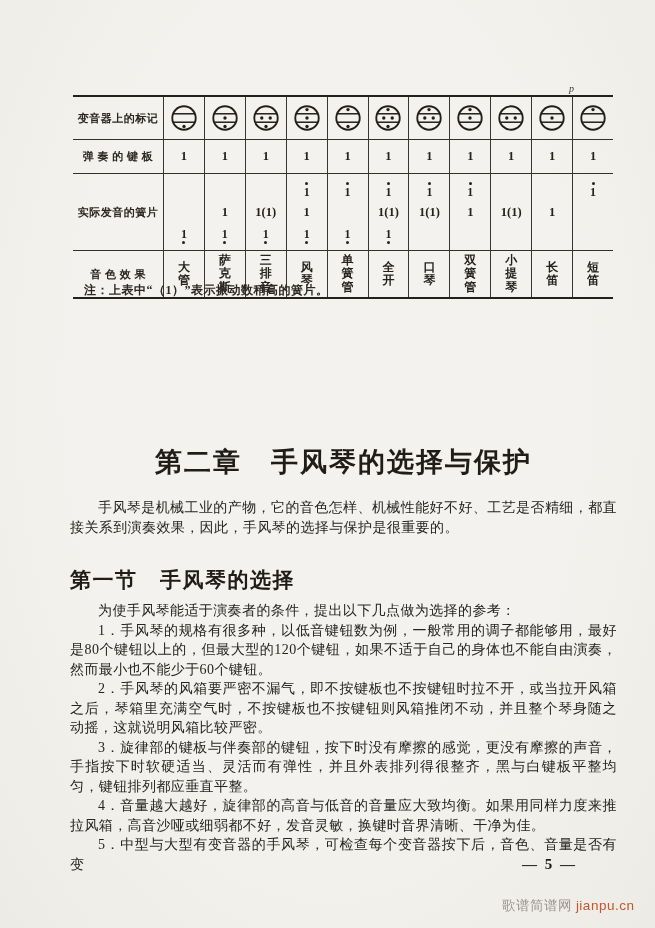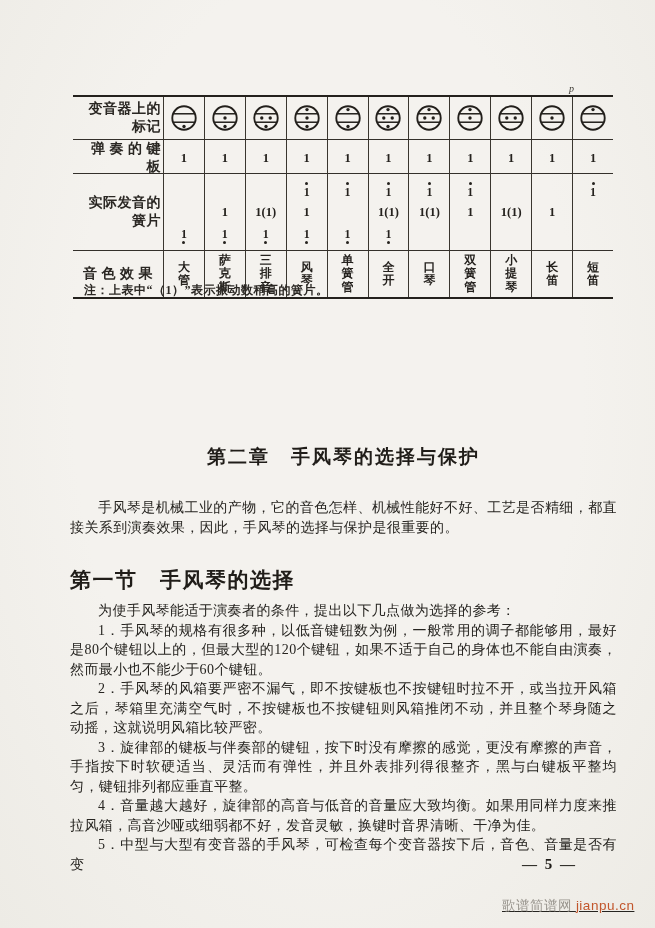--- a/index.html
+++ b/index.html
@@ -18,21 +18,21 @@
     border-bottom:2.5px solid #24211d;
   }
   .regrow{display:grid;grid-template-columns:90px repeat(11,1fr);align-items:stretch;}
   .regrow + .regrow{border-top:1.6px solid #34302b;}
   .row-marks{height:42px;}
   .row-keys{height:33px;}
   .row-reeds{height:76px;}
   .row-timbre{height:46px;}
   .rlabel{
     display:flex;align-items:center;justify-content:center;
-    font-size:14px;letter-spacing:.5px;font-weight:bold;color:#2a2723;
+    font-size:11px;letter-spacing:.5px;font-weight:bold;color:#2a2723;
     padding:0 2px;text-align:right;
   }
   .rcell{
     border-left:1px solid #3a362f;
     display:flex;align-items:center;justify-content:center;
     font-size:12.5px;font-weight:bold;color:#25221e;
   }
   .reedstack{flex-direction:column;justify-content:space-between;padding:5px 0 4px 0;}
   .reedslot{height:20px;display:flex;align-items:center;justify-content:center;}
   .reednum{display:flex;flex-direction:column;align-items:center;line-height:1;font-size:12px;font-weight:bold;}
@@ -50,31 +50,31 @@
     font-size:14px;line-height:19.5px;letter-spacing:.4px;
     text-align:justify;color:#262420;font-weight:500;
   }
   .tblock p{margin:0;text-indent:2em;}
   .b1{top:320px;}
   .b2{top:498px;}
   .b3{top:601px;}
   .stretch-last{text-align-last:justify;}
   .chapter{
     position:absolute;left:70px;top:444px;width:547px;
-    text-align:center;font-size:19px;font-weight:bold;letter-spacing:2px;color:#201d19;
+    text-align:center;font-size:27px;font-weight:bold;letter-spacing:2px;color:#201d19;
   }
   .section{
     position:absolute;left:70px;top:566px;width:547px;
     text-align:left;font-size:21px;font-weight:bold;letter-spacing:1.5px;color:#201d19;
   }
   .pageno{
     position:absolute;left:522px;top:856px;
     font-size:15px;font-weight:bold;letter-spacing:2px;color:#1f1c18;
   }
-  .watermark{position:absolute;left:502px;top:897px;font-size:13.5px;letter-spacing:.5px;text-decoration:underline;}
+  .watermark{position:absolute;left:502px;top:897px;font-size:13.5px;letter-spacing:.5px;}
   .wm-site{color:#9a968f;}
   .wm-url{color:#c2562c;font-family:"Liberation Sans","DejaVu Sans",sans-serif;}
 </style>
 </head>
 <body>
 
 <div class="page">
 
   <div class="artifact-p">p</div>
 

